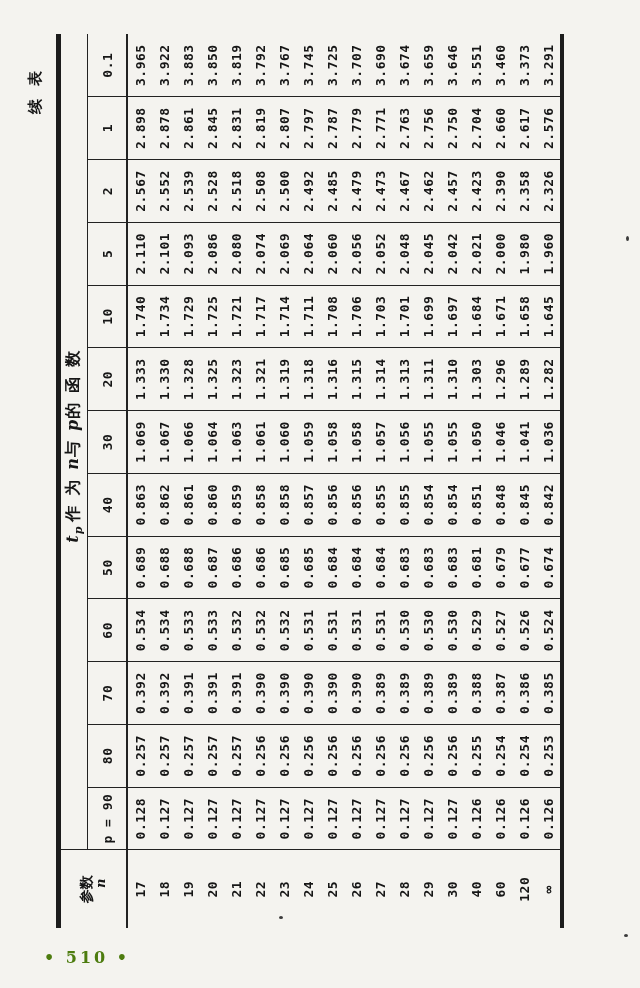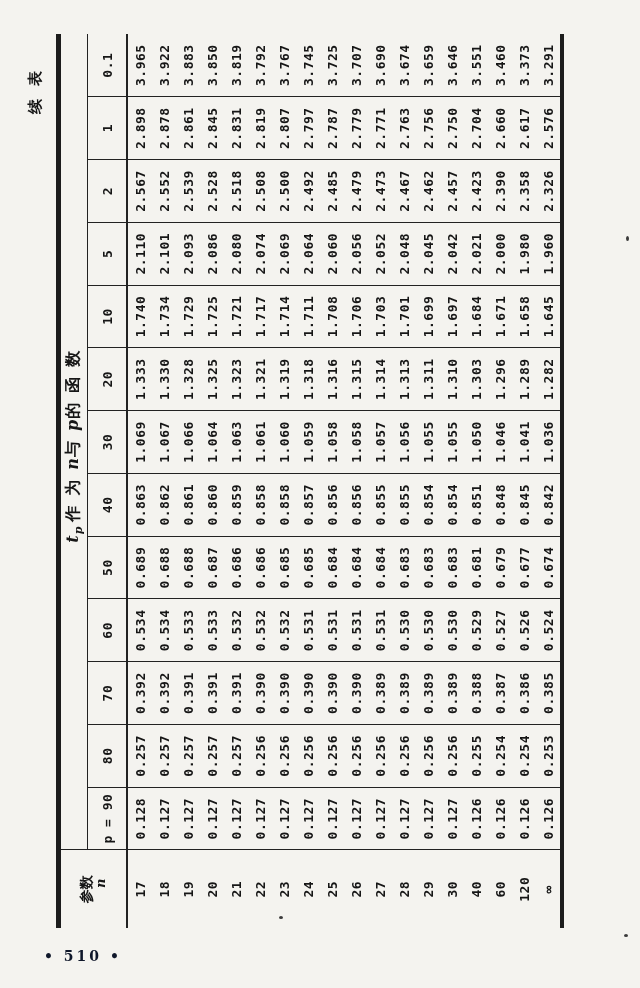--- a/index.html
+++ b/index.html
@@ -50,21 +50,21 @@
   }
   tbody td.val{border-left:1px solid #222;}
   tbody td.nlabel{border-right:1.5px solid #222;}
   .cont-marker{
     position:absolute;top:-30px;left:814px;width:70px;
     font-size:15px;font-weight:bold;letter-spacing:13px;white-space:nowrap;
   }
   .pageno{
     position:absolute;left:44px;top:948px;
     font-family:"DejaVu Serif","Liberation Serif",serif;
-    font-size:14px;font-weight:bold;letter-spacing:3px;color:#0f172a;
+    font-size:16px;font-weight:bold;letter-spacing:3px;color:#4d7c0f;
   }
   .speck{position:absolute;background:#3a3a3a;border-radius:50%;}
   .speck.s1{left:279px;top:916px;width:4px;height:3px;}
   .speck.s2{left:626px;top:236px;width:3px;height:5px;}
   .speck.s3{left:624px;top:934px;width:4px;height:3px;}
 </style>
 </head>
 <body>
 
 <div class="page">

